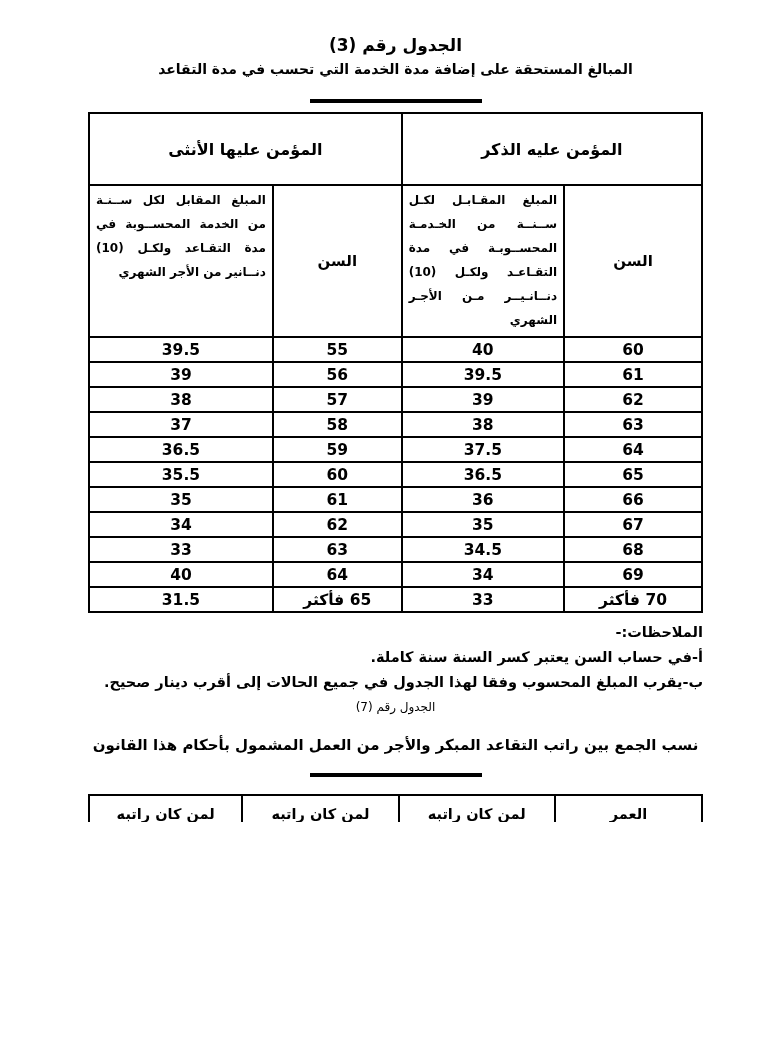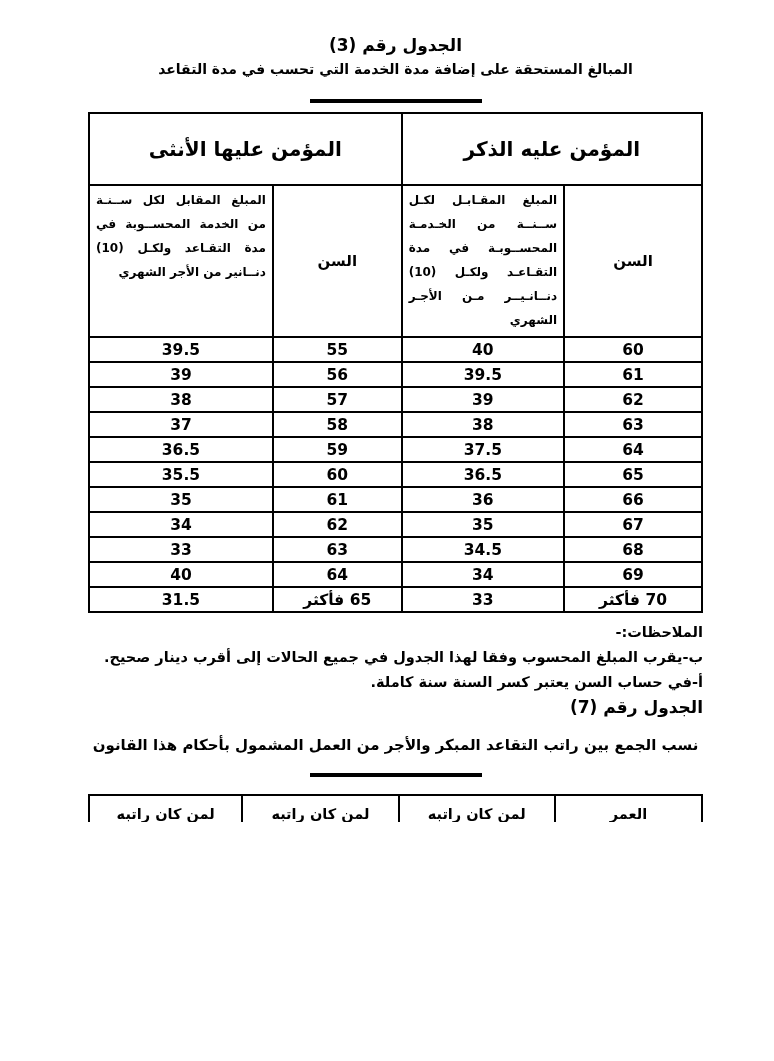--- a/index.html
+++ b/index.html
@@ -15,27 +15,27 @@
     padding:33px 71px 0 88px;
     overflow:hidden;
   }
   .doc-title   { text-align:center; font-weight:bold; font-size:17px; line-height:24px; }
   .doc-subtitle{ text-align:center; font-weight:bold; font-size:14px; line-height:24px; }
   .rule { width:172px; height:4px; background:#000; margin:18px auto 0 auto; }
   table { border-collapse:collapse; width:100%; table-layout:fixed; }
   td { border:2px solid #000; }
 
   .t3 { margin-top:9px; }
-  .t3 .h1 td { height:72px; text-align:center; vertical-align:middle; font-weight:bold; font-size:20px; }
+  .t3 .h1 td { height:72px; text-align:center; vertical-align:middle; font-weight:bold; font-size:16px; }
   .t3 .h2 td.age-h { height:152px; text-align:center; vertical-align:middle; font-weight:bold; font-size:15px; }
   .t3 .h2 td.amt-h { height:152px; text-align:justify; vertical-align:top; font-weight:bold; font-size:12px; line-height:24px; padding:2px 6px; }
   .t3 tr.data td { height:25px; text-align:center; vertical-align:middle; font-weight:bold; font-size:15.5px; line-height:22px; padding:0; }
 
   .notes { margin-top:7px; font-weight:bold; font-size:14.5px; line-height:25px; text-align:right; }
-  .t7-title { text-align:right; font-weight:bold; font-size:17px; line-height:25px; }
+  .t7-title { text-align:center; font-weight:normal; font-size:12px; line-height:25px; }
   .t7-subtitle { text-align:center; font-weight:bold; font-size:15px; line-height:25px; margin-top:13px; }
   .rule2 { margin-top:15px; }
   .t7 { margin-top:17px; }
   .t7 td { height:162px; vertical-align:top; text-align:center; font-weight:bold; font-size:14.5px; line-height:27px; padding:5px 8px 0 8px; }
 
   .pageno { text-align:center; font-weight:normal; font-size:13px; margin-top:50px; direction:ltr; }
 </style>
 </head>
 <body>
 
@@ -127,22 +127,22 @@
         <td>70 فأكثر</td>
         <td>33</td>
         <td>65 فأكثر</td>
         <td>31.5</td>
       </tr>
     </tbody>
   </table>
 
   <div class="notes">
     <div>الملاحظات:-</div>
+    <div>أ-في حساب السن يعتبر كسر السنة سنة كاملة.</div>
     <div>ب-يقرب المبلغ المحسوب وفقا لهذا الجدول في جميع الحالات إلى أقرب دينار صحيح.</div>
-    <div>أ-في حساب السن يعتبر كسر السنة سنة كاملة.</div>
     <div class="t7-title">الجدول رقم (7)</div>
   </div>
 
   <div class="t7-subtitle">نسب الجمع بين راتب التقاعد المبكر والأجر من العمل المشمول بأحكام هذا القانون</div>
   <div class="rule rule2"></div>
 
   <table class="t7" dir="rtl">
     <colgroup>
       <col style="width:24%">
         <col style="width:25.5%">

